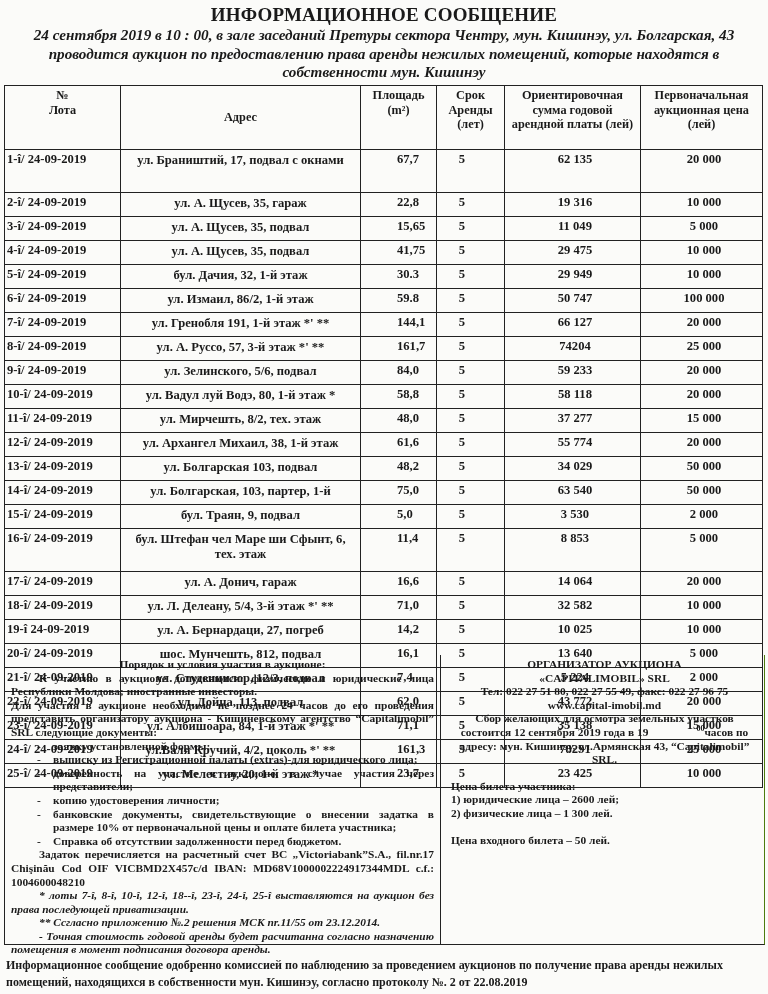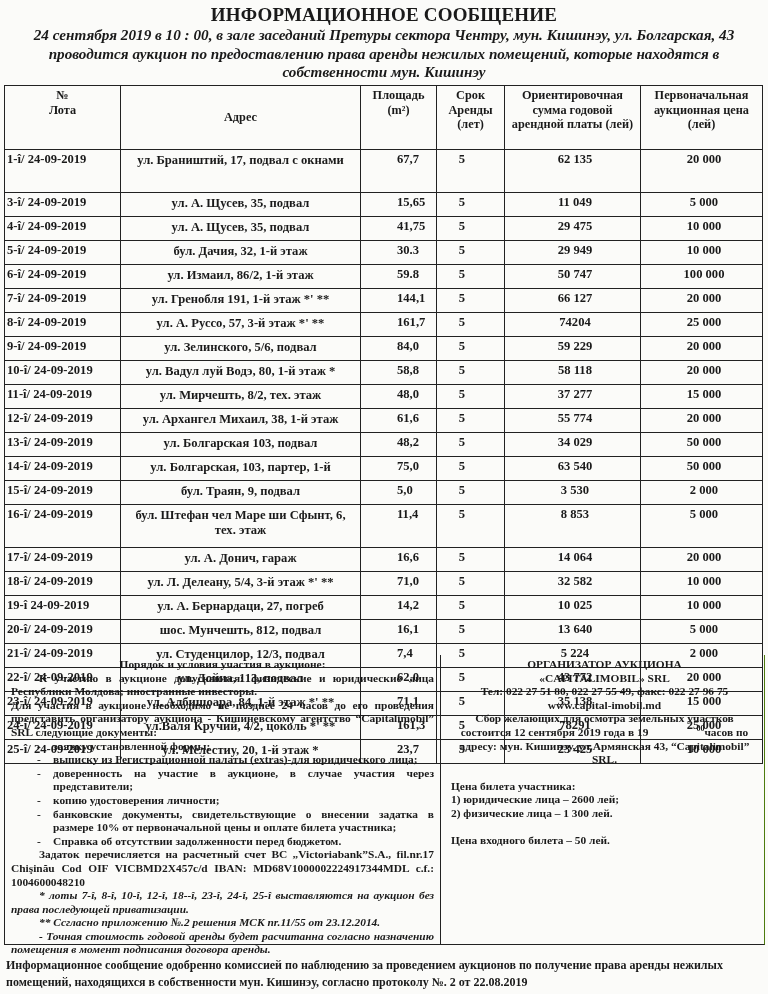--- a/index.html
+++ b/index.html
@@ -73,20 +73,28 @@
     <tbody id="lots-body">
       <tr class="tall">
         <td class="lot">1-î/ 24-09-2019</td>
         <td class="addr">ул. Браништий, 17, подвал с окнами</td>
         <td class="area">67,7</td>
         <td class="term">5</td>
         <td class="rent">62 135</td>
         <td class="price">20 000</td>
       </tr>
       <tr>
+        <td class="lot">2-î/ 24-09-2019</td>
+        <td class="addr">ул. А. Щусев, 35, гараж</td>
+        <td class="area">22,8</td>
+        <td class="term">5</td>
+        <td class="rent">19 316</td>
+        <td class="price">10 000</td>
+      </tr>
+      <tr>
         <td class="lot">3-î/ 24-09-2019</td>
         <td class="addr">ул. А. Щусев, 35, подвал</td>
         <td class="area">15,65</td>
         <td class="term">5</td>
         <td class="rent">11 049</td>
         <td class="price">5 000</td>
       </tr>
       <tr>
         <td class="lot">4-î/ 24-09-2019</td>
         <td class="addr">ул. А. Щусев, 35, подвал</td>
@@ -125,21 +133,21 @@
         <td class="area">161,7</td>
         <td class="term">5</td>
         <td class="rent">74204</td>
         <td class="price">25 000</td>
       </tr>
       <tr>
         <td class="lot">9-î/ 24-09-2019</td>
         <td class="addr">ул. Зелинского, 5/6, подвал</td>
         <td class="area">84,0</td>
         <td class="term">5</td>
-        <td class="rent">59 229</td>
+        <td class="rent">59 233</td>
         <td class="price">20 000</td>
       </tr>
       <tr>
         <td class="lot">10-î/ 24-09-2019</td>
         <td class="addr">ул. Вадул луй Водэ, 80, 1-й этаж *</td>
         <td class="area">58,8</td>
         <td class="term">5</td>
         <td class="rent">58 118</td>
         <td class="price">20 000</td>
       </tr>

